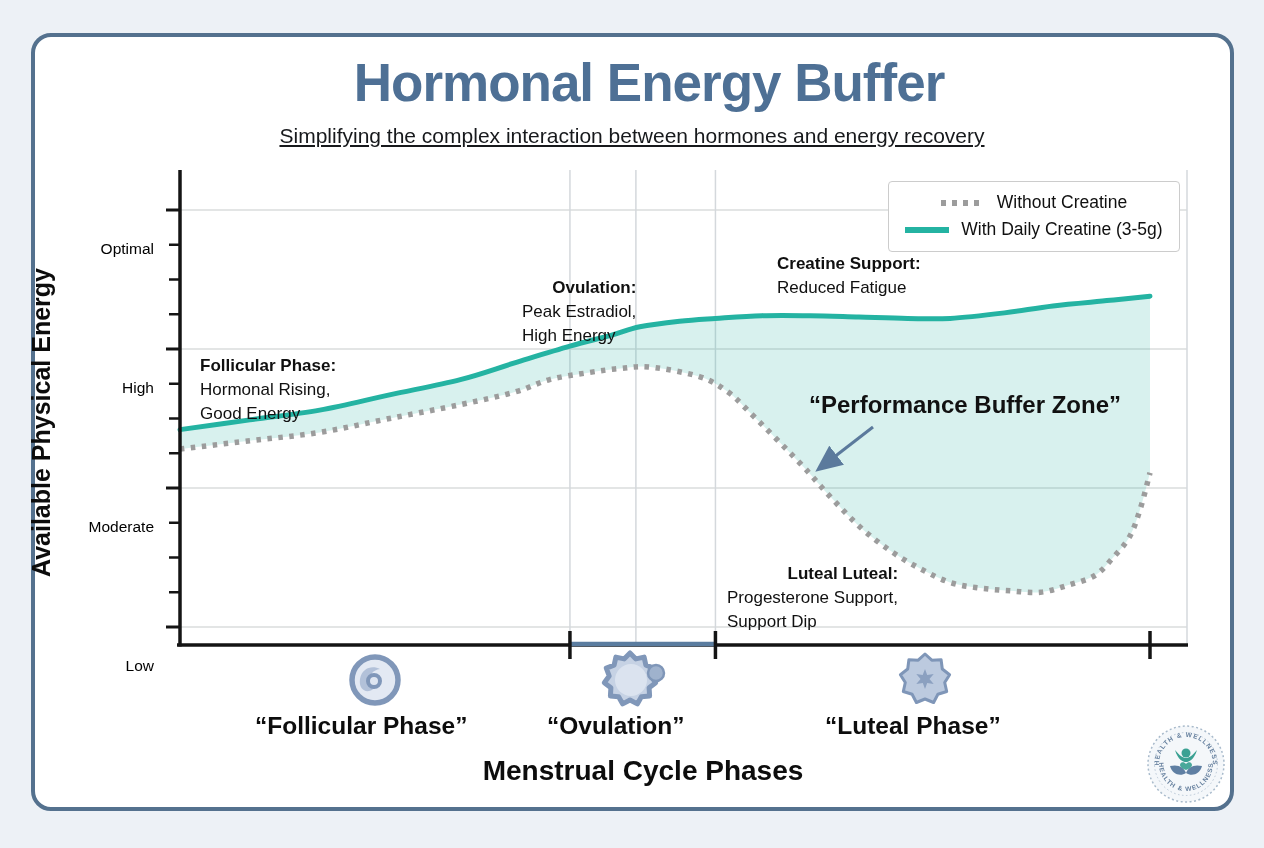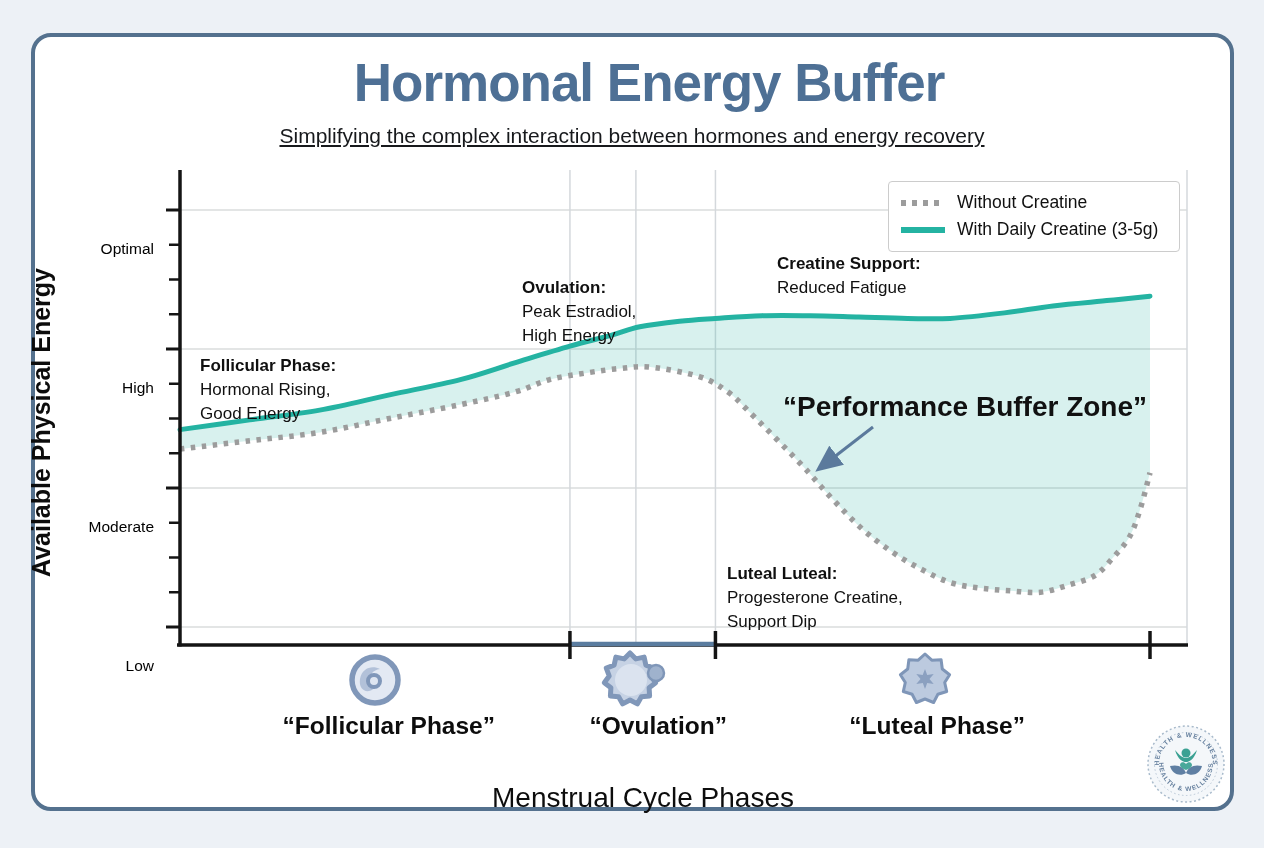--- a/index.html
+++ b/index.html
@@ -7,29 +7,29 @@
   .card{position:absolute;left:31px;top:33px;width:1203px;height:778px;background:#ffffff;
         border:4px solid #54718e;border-radius:20px;box-sizing:border-box;}
   .abs{position:absolute;}
   .title{left:32px;top:52px;width:1200px;text-align:center;font-size:53px;font-weight:bold;
          color:#4e7095;letter-spacing:-1px;padding-left:17px;}
   .subtitle{left:32px;top:124px;width:1200px;text-align:center;font-size:21px;color:#17191c;text-decoration:underline;}
   .ytitle{left:-119px;top:408px;width:320px;text-align:center;font-size:25px;font-weight:bold;color:#0c0c0c;
           transform:rotate(-90deg);transform-origin:center;}
   .ytick{width:110px;text-align:right;font-size:15.5px;color:#000000;left:44px;margin-top:40px;}
   .annot{font-size:17px;line-height:24px;color:#101010;}
-  .annot .b{font-weight:bold;}
-  .bufferzone{left:770px;top:391px;width:390px;text-align:center;font-size:28px;font-weight:bold;color:#111;}
+  .annot .b{font-weight:bold;text-align:right;}
+  .bufferzone{left:770px;top:391px;width:390px;text-align:center;font-size:24px;font-weight:bold;color:#111;}
   .legend{left:888px;top:181px;width:292px;background:#ffffff;border:1.5px solid #cccccc;border-radius:4px;
           padding:7px 12px 8px 12px;box-sizing:border-box;}
-  .legend-row{display:flex;align-items:center;height:27px;}
+  .legend-row{display:flex;align-items:center;height:27px;justify-content:center;}
   .legend-swatch{width:44px;margin-right:12px;flex:0 0 44px;}
   .legend-label{font-size:17.5px;color:#101010;}
-  .phaselabel{top:712px;text-align:right;font-size:24.5px;font-weight:bold;color:#0d0d0d;}
-  .xtitle{left:343px;top:755px;width:600px;text-align:center;font-size:28px;font-weight:normal;color:#0d0d0d;margin-top:27px;}
+  .phaselabel{top:712px;text-align:left;font-size:24.5px;font-weight:bold;color:#0d0d0d;}
+  .xtitle{left:343px;top:755px;width:600px;text-align:center;font-size:28px;font-weight:bold;color:#0d0d0d;}
   svg{display:block;}
   .layer{position:absolute;left:0;top:0;pointer-events:none;}
 </style>
 </head>
 <body>
 
 <div class="stage">
   <div class="card"></div>
 
   <svg id="chart" class="layer" width="1264" height="848" viewBox="0 0 1264 848">
@@ -87,21 +87,21 @@
     <div class="b">Ovulation:</div>
     <div>Peak Estradiol,</div>
     <div>High Energy</div>
   </div>
   <div class="abs annot" style="left:777px;top:252px">
     <div class="b">Creatine Support:</div>
     <div>Reduced Fatigue</div>
   </div>
   <div class="abs annot" style="left:727px;top:562px">
     <div class="b">Luteal Luteal:</div>
-    <div>Progesterone Creatine,</div>
+    <div>Progesterone Support,</div>
     <div>Support Dip</div>
   </div>
   <div class="abs bufferzone">“Performance Buffer Zone”</div>
 
   <div class="abs legend">
     <div class="legend-row">
       <svg class="legend-swatch" width="44" height="8">
         <line x1="0" y1="4" x2="44" y2="4" stroke="#9c9c9c" stroke-width="6" stroke-dasharray="5 6"></line>
       </svg>
       <span class="legend-label">Without Creatine</span>

